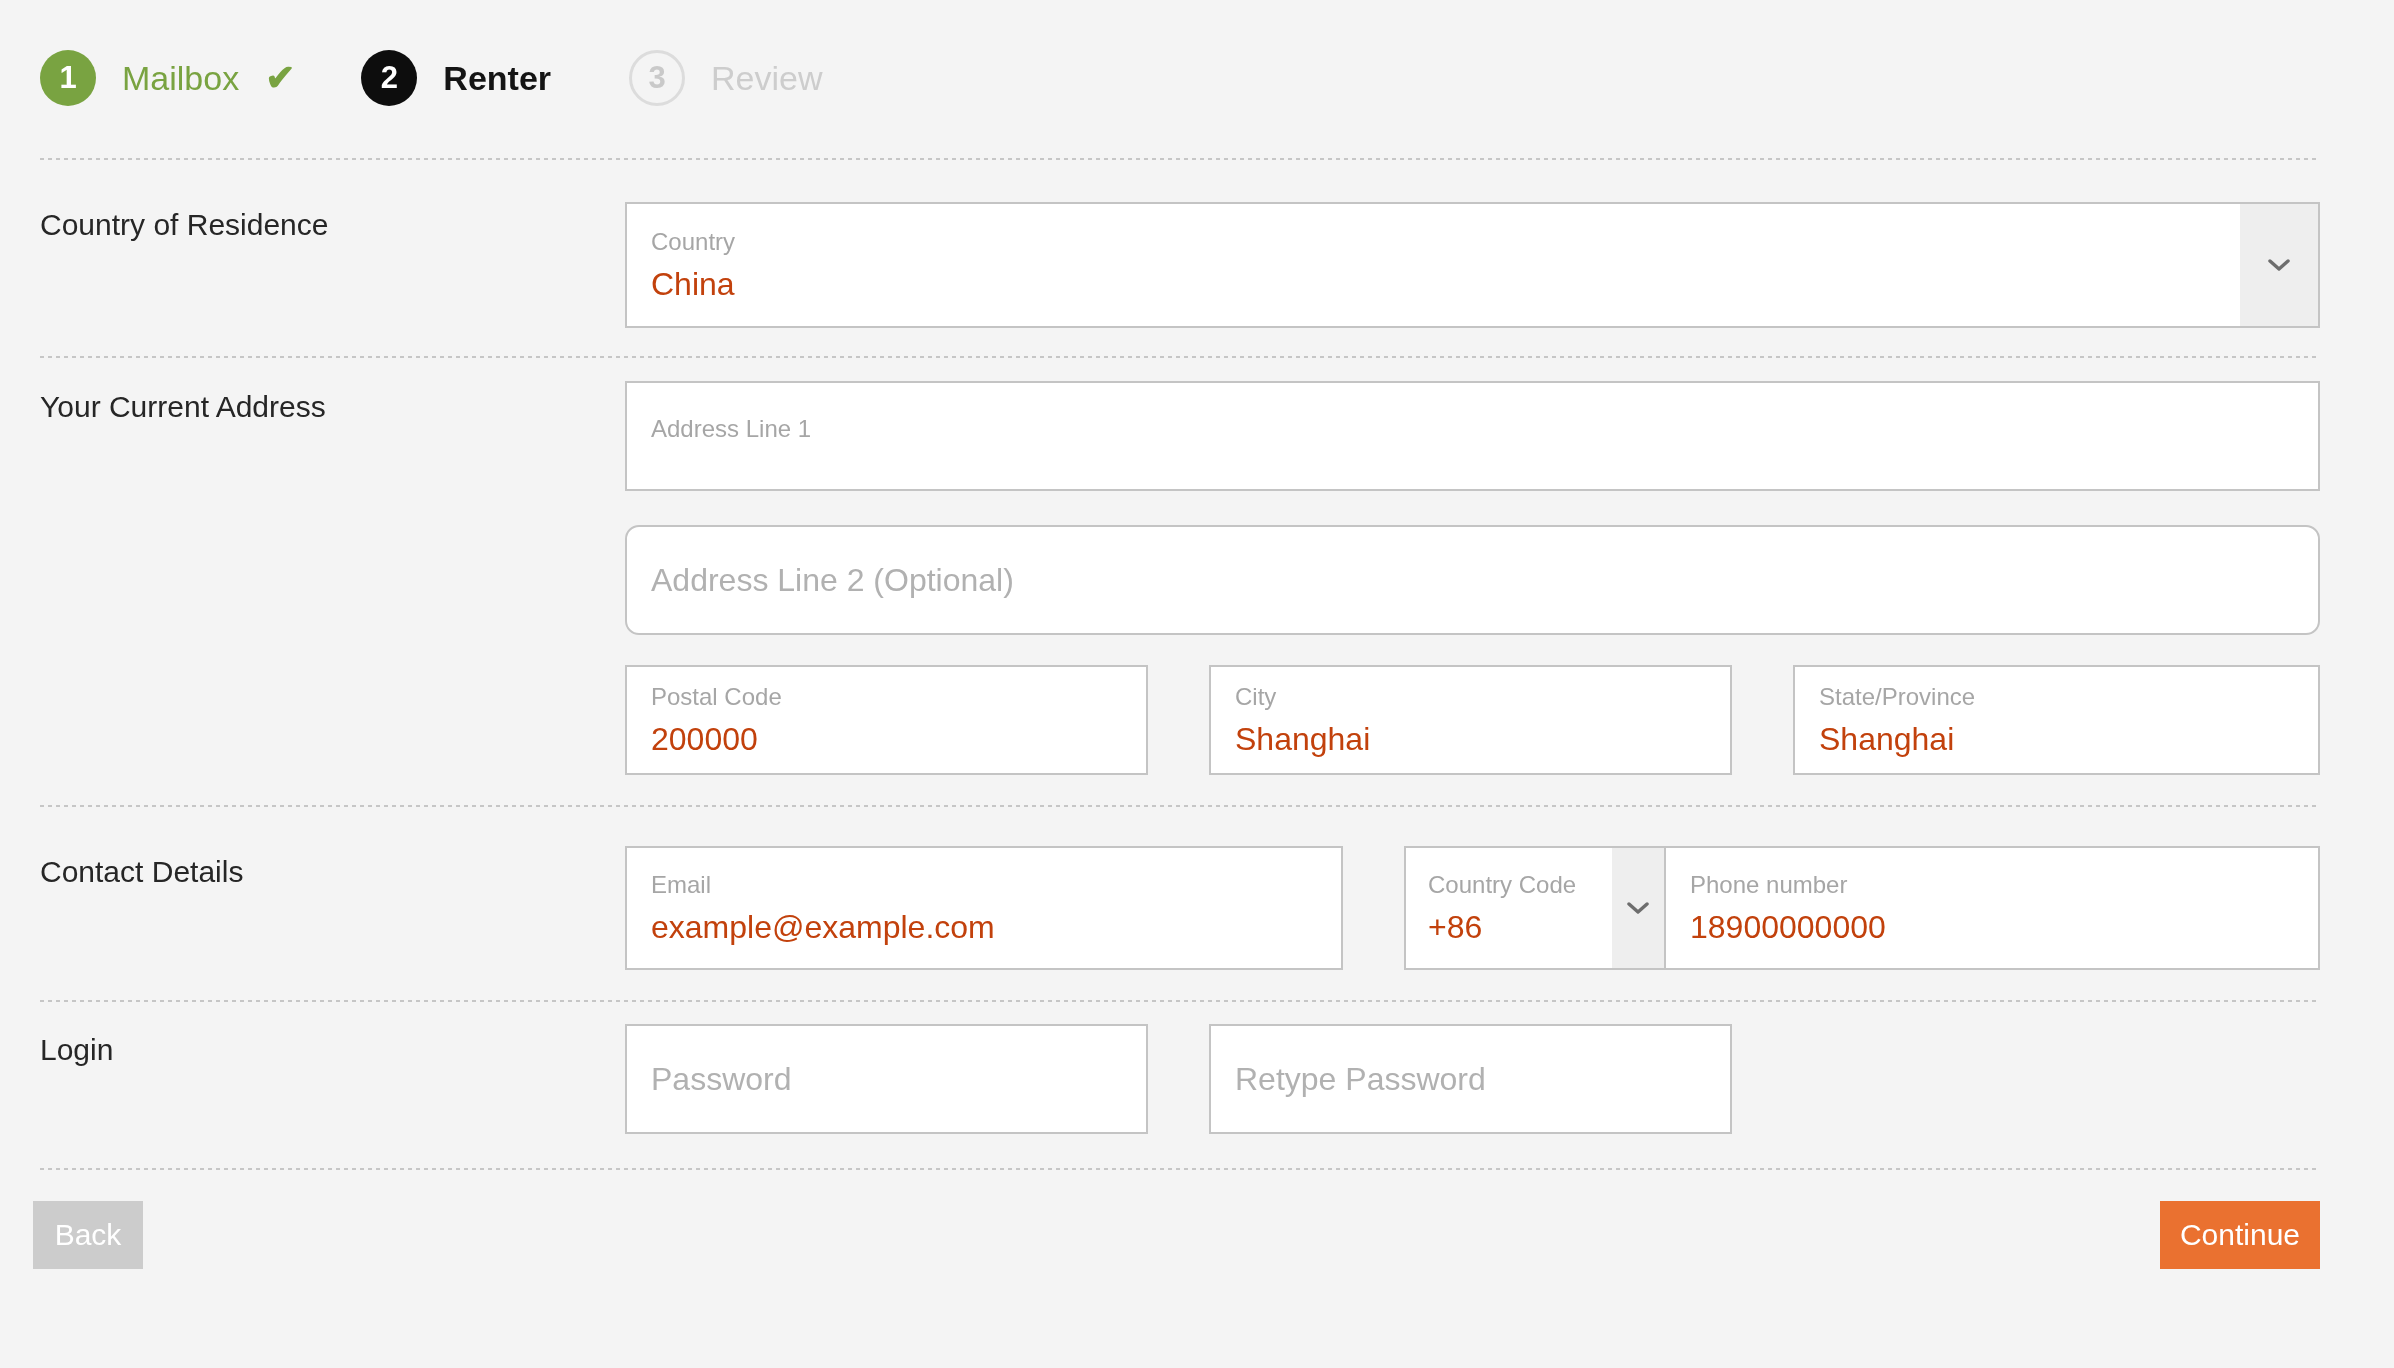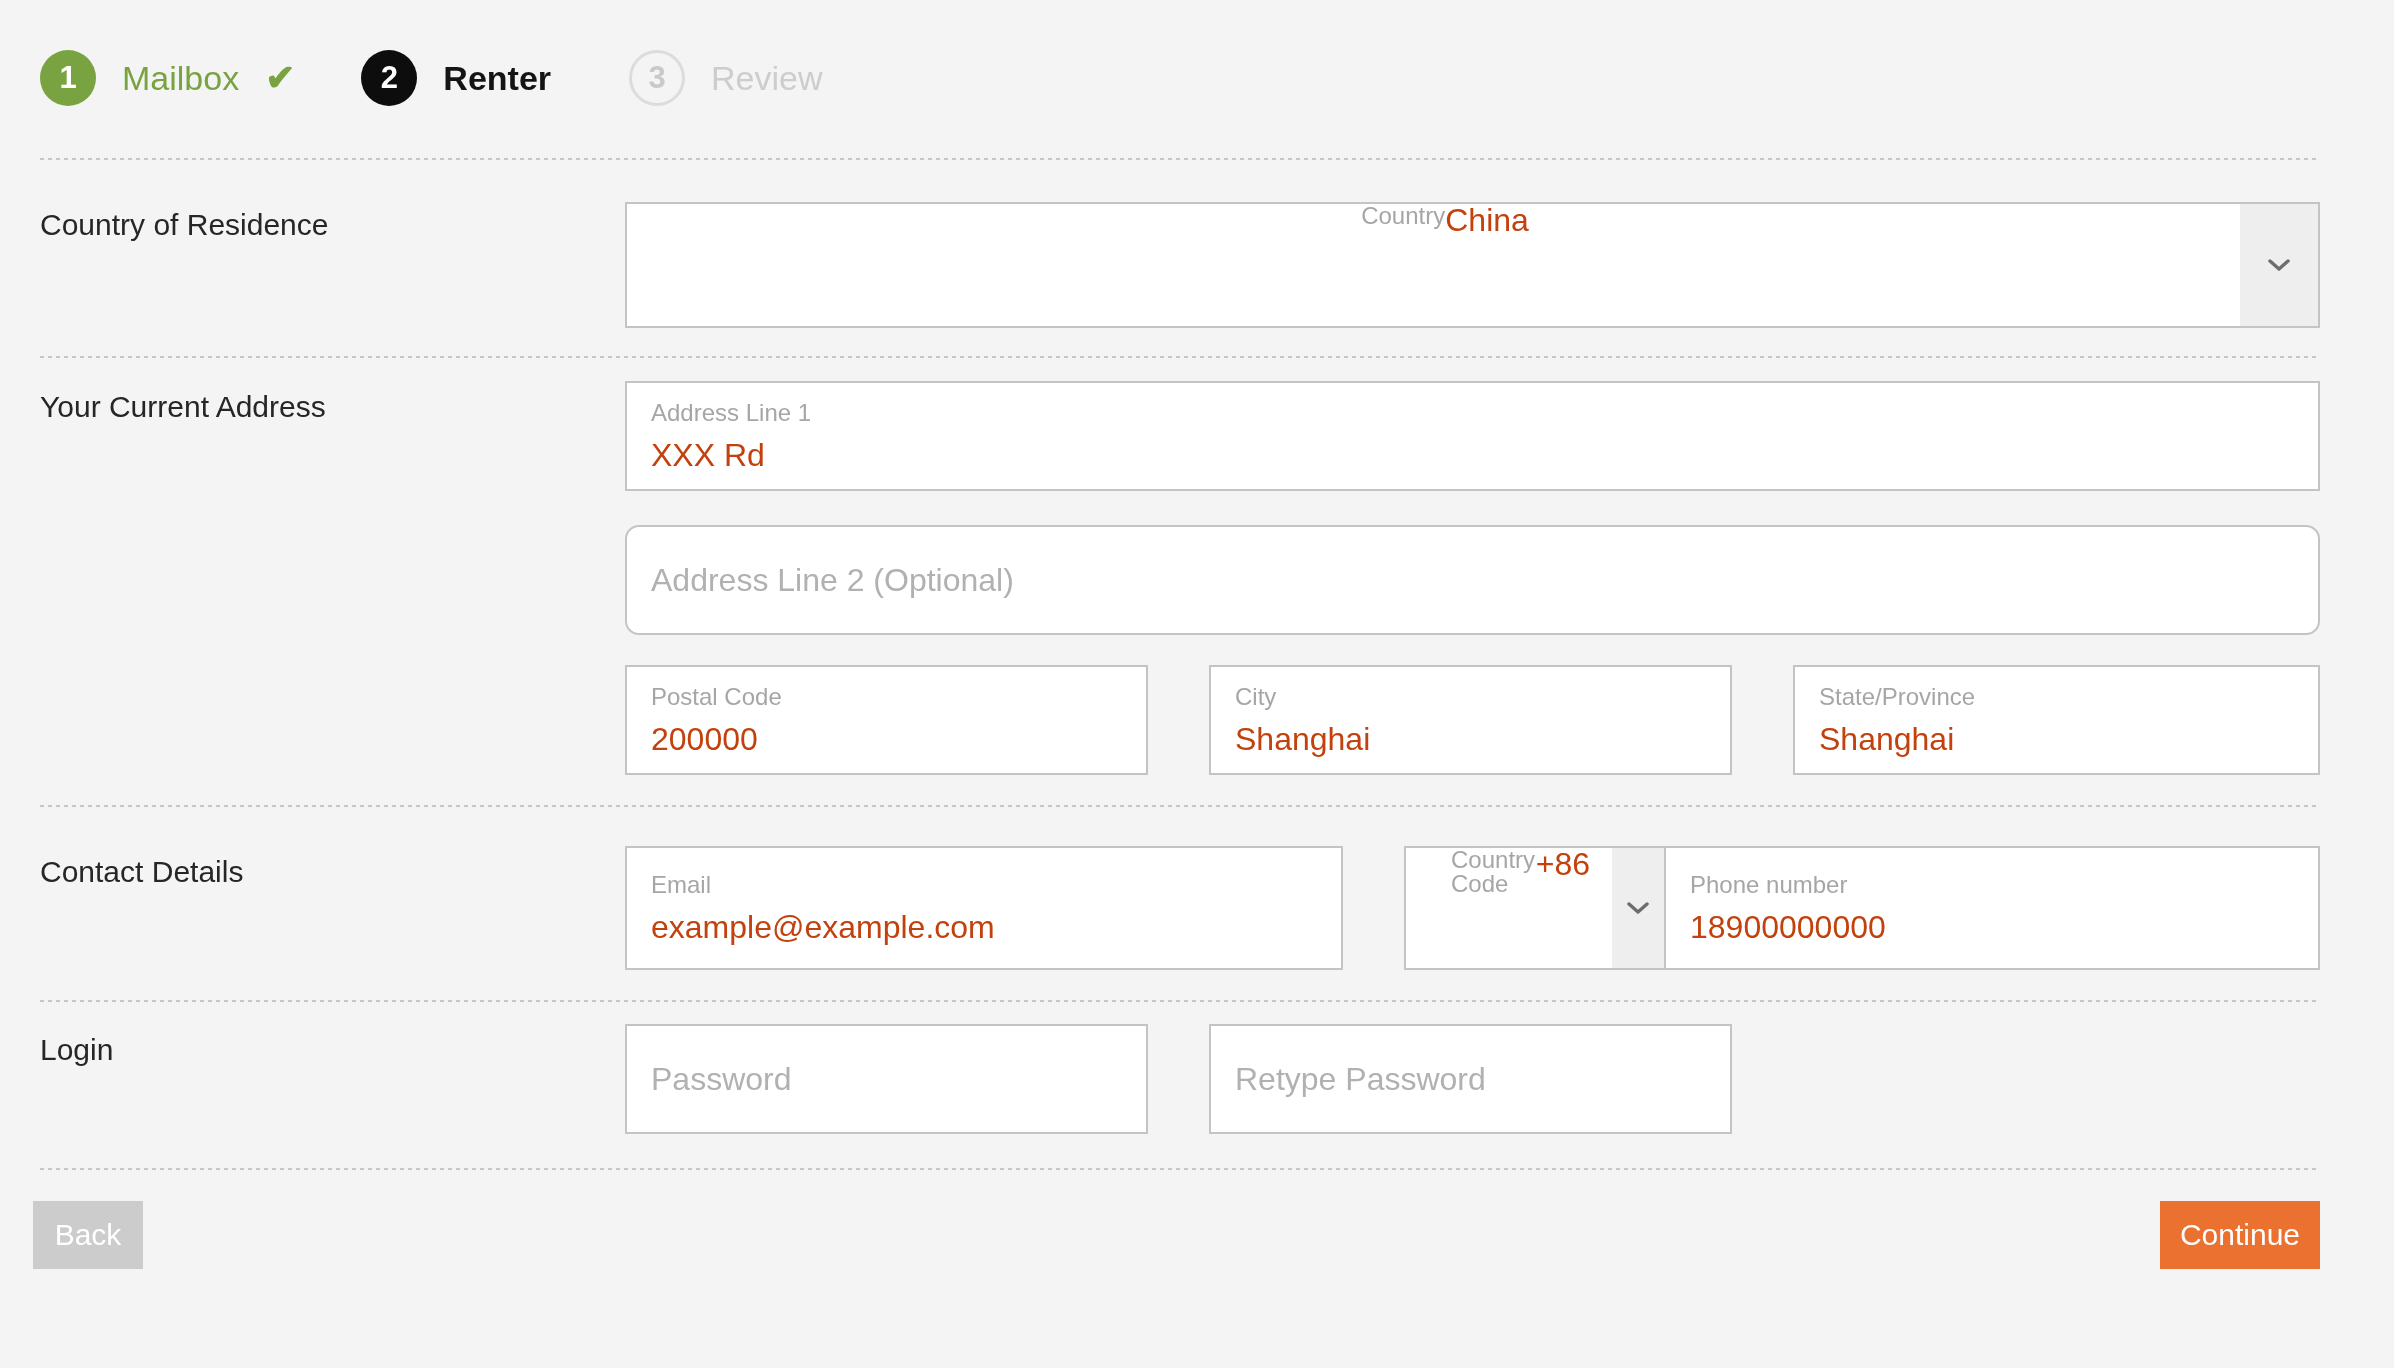--- a/index.html
+++ b/index.html
@@ -128,25 +128,24 @@
   
   .select-wrap {
     position: absolute;
     display: flex;
     border: 2px solid #c4c4c4;
     background: #ffffff;
   }
   .select-body {
     flex: 1 1 auto;
     display: flex;
-    flex-direction: row;
+    flex-direction: column;
     justify-content: center;
     padding: 0 24px;
     background: #ffffff;
-    margin-left: 23px;
   }
   .select-arrow {
     flex: 0 0 auto;
     background: #eeeeee;
     display: flex;
     align-items: center;
     justify-content: center;
   }
   .chev {
     display: block;
@@ -239,21 +238,20 @@
     </div>
   </div>
 
   <div class="divider" style="top:356px;"></div>
 
   <div class="row" style="top:0;">
     <div class="row-label" style="top:390px;">Your Current Address</div>
 
     <div class="field" style="left:625px; top:381px; width:1695px; height:110px;">
       <div class="field-label">Address Line 1</div>
-      <div class="field-value">XXX Rd</div>
     </div>
 
     <div class="field placeholder-only" style="left:625px; top:525px; width:1695px; height:110px;border-radius:14px;">
       <div class="field-placeholder">Address Line 2 (Optional)</div>
     </div>
 
     <div class="field" style="left:625px; top:665px; width:523px; height:110px;">
       <div class="field-label">Postal Code</div>
       <div class="field-value">200000</div>
     </div>

